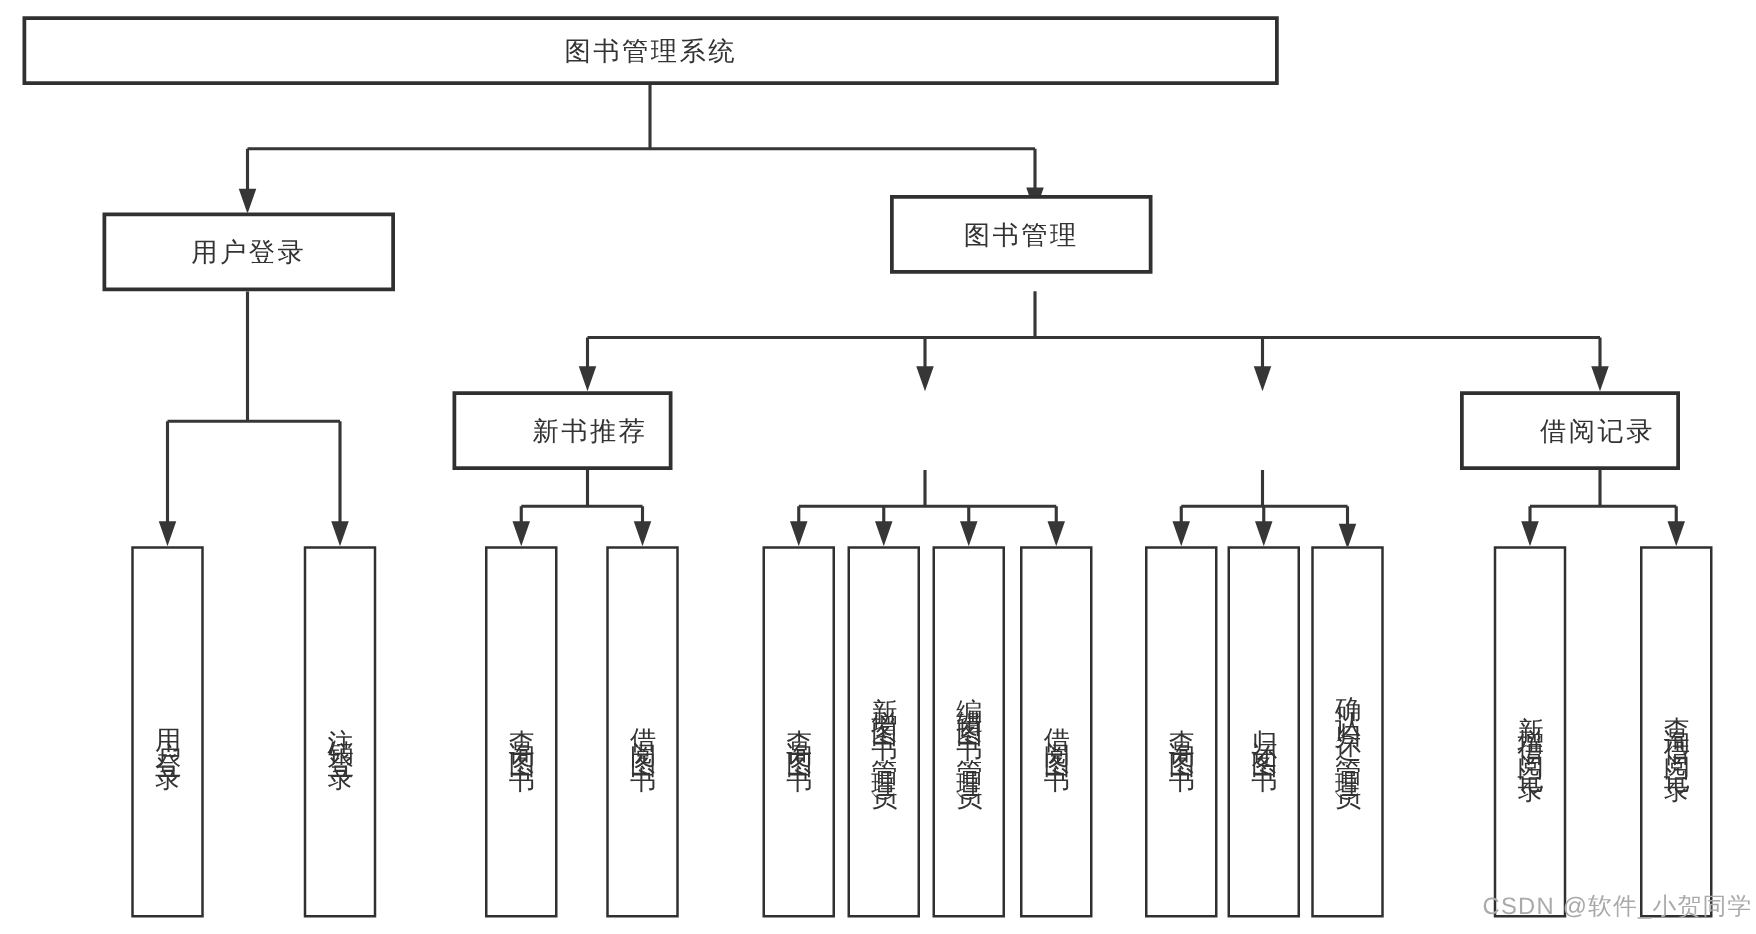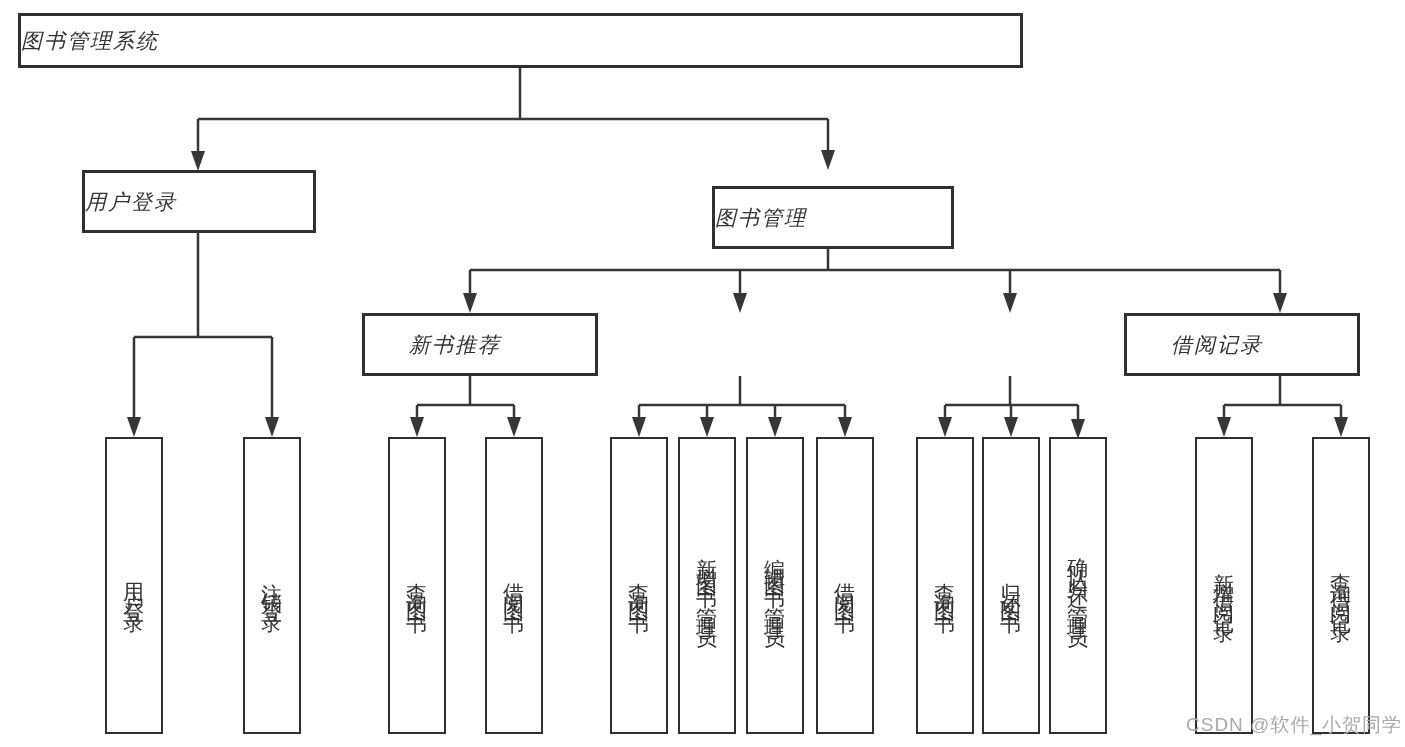--- a/index.html
+++ b/index.html
@@ -17,30 +17,30 @@
     width: 1405px; height: 747px;
     pointer-events: none;
   }
   .node {
     position: absolute;
     box-sizing: border-box;
     background: #ffffff;
     border: 3px solid #303030;
     display: flex;
     align-items: center;
+    justify-content: center;
     color: #333333;
     font-size: 21px;
     letter-spacing: 2px;
     white-space: nowrap;
-    font-style: italic;
   }
   .node.root  { left: 18px;  top: 13px;  width: 1005px; height: 55px; }
   .node.lvl1a { left: 82px;  top: 170px; width: 234px;  height: 63px; }
-  .node.lvl1b { left: 712px; top: 186px; width: 242px;  height: 63px; }
-  .node.lvl2  { top: 313px; width: 236px; height: 63px; padding-left: 44px; }
+  .node.lvl1b { left: 712px; top: 156px; width: 210px;  height: 63px; }
+  .node.lvl2  { top: 313px; width: 176px; height: 63px; padding-left: 44px; }
   .leaf {
     position: absolute;
     box-sizing: border-box;
     background: #ffffff;
     border: 2.5px solid #303030;
     top: 437px;
     width: 58px;
     height: 297px;
     display: flex;
     align-items: center;
@@ -156,21 +156,21 @@
   <div class="node lvl1a">
     <span>用户登录</span>
   </div>
   <div class="node lvl1b">
     <span>图书管理</span>
   </div>
 
   <div class="node lvl2" style="left:362px">
     <span>新书推荐</span>
   </div>
-  <div class="node lvl2" style="left:1124px">
+  <div class="node lvl2" style="left:1168px">
     <span>借阅记录</span>
   </div>
 
   <div class="leaf" style="left:105px">
     <span>用户登录</span>
   </div>
   <div class="leaf" style="left:243px">
     <span>注销登录</span>
   </div>
 

